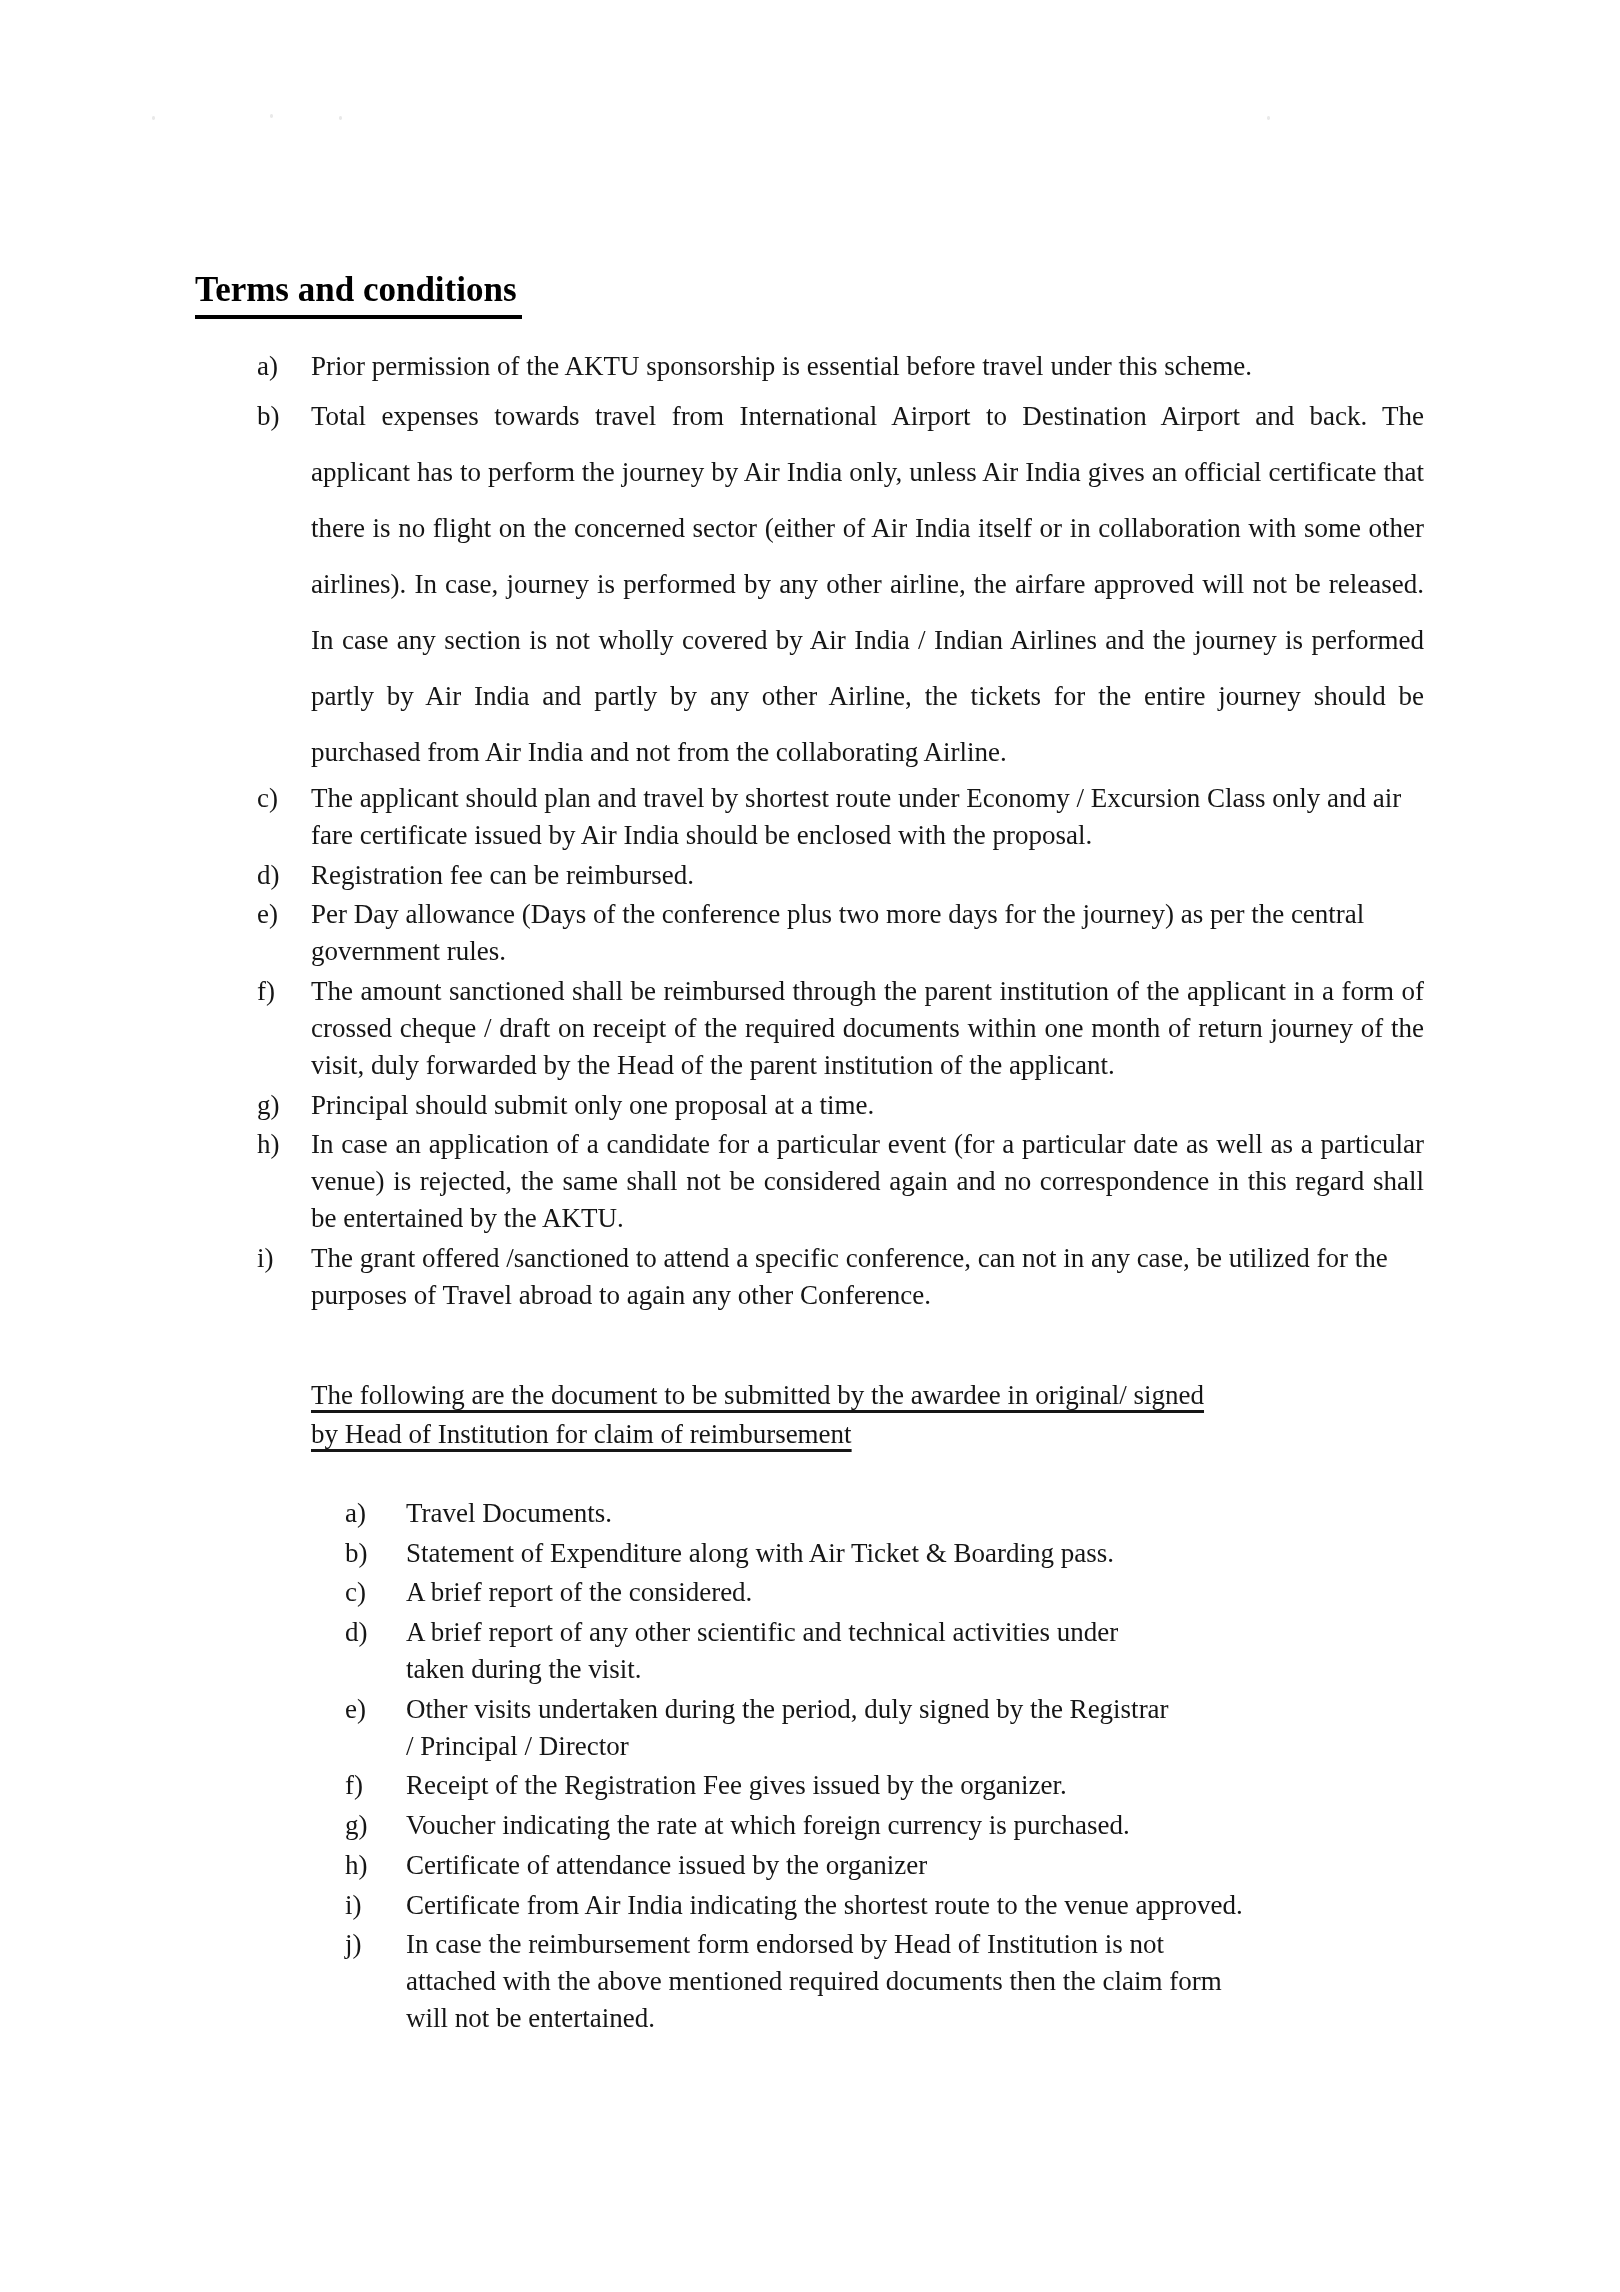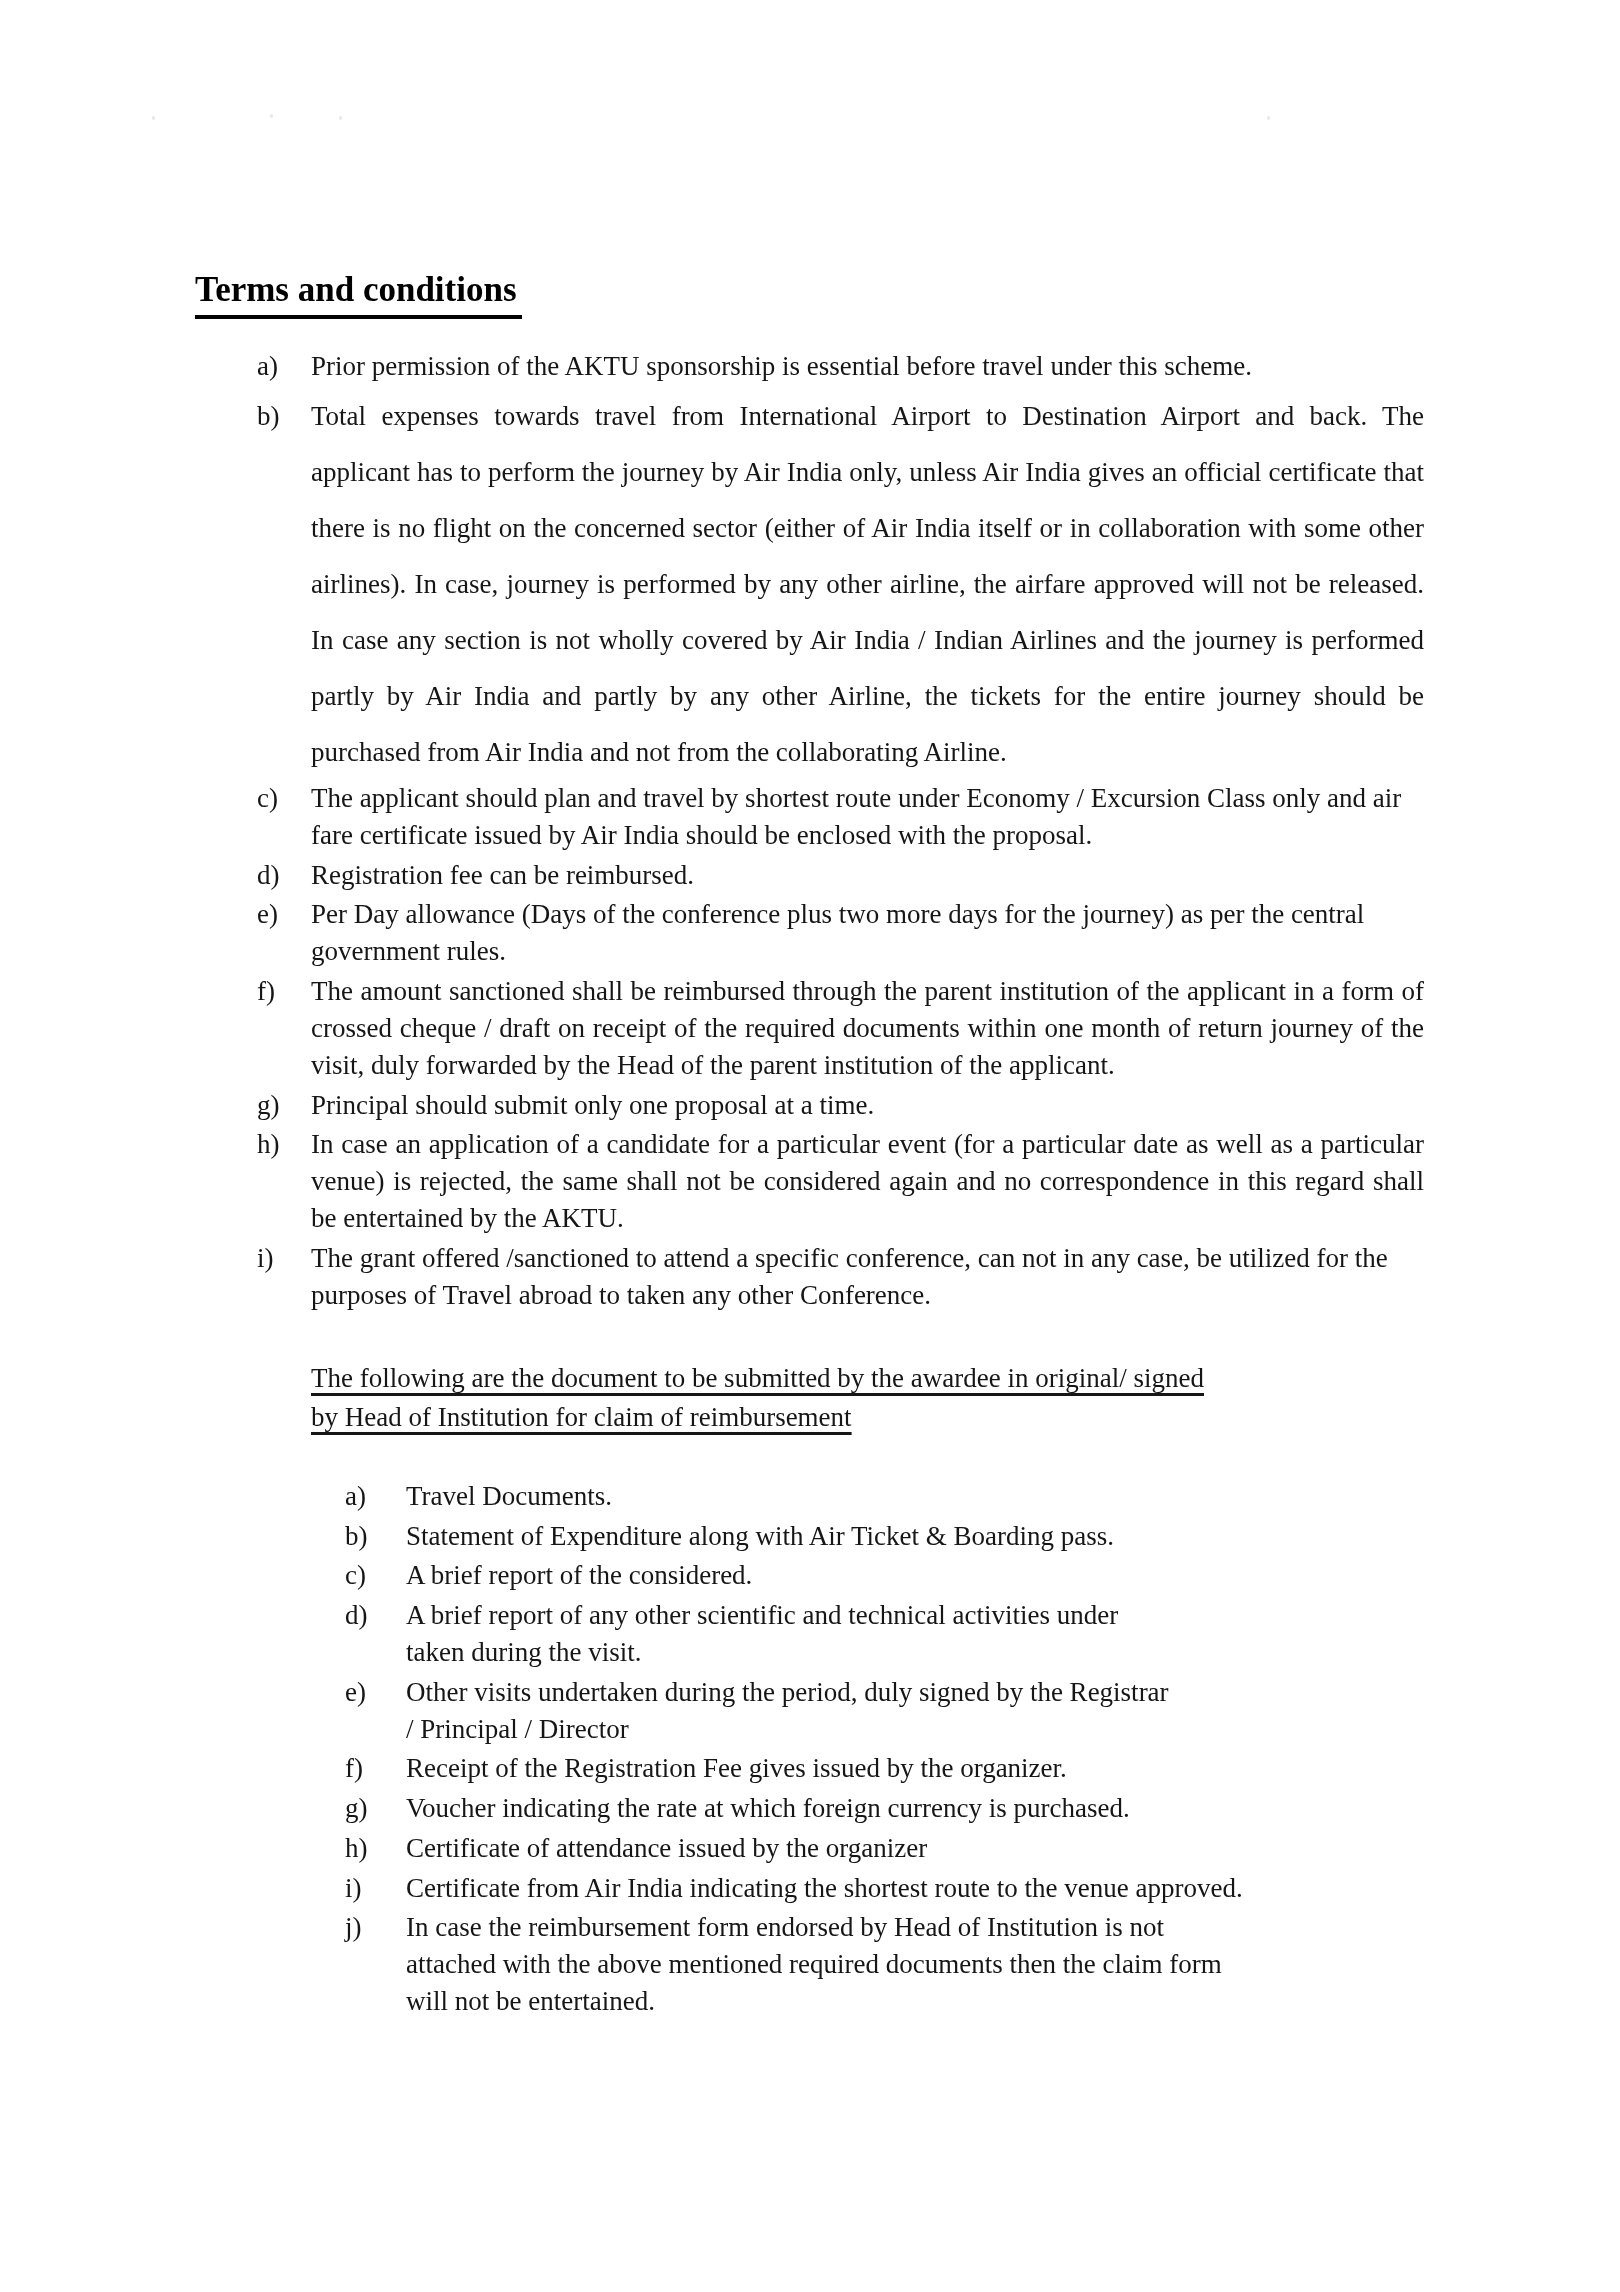--- a/index.html
+++ b/index.html
@@ -76,21 +76,21 @@
   
   .terms li.double {
     line-height: 56px;
     margin-bottom: 0;
   }
   .terms li.justify .text {
     text-align: justify;
   }
 
   .subheading {
-    margin: 45px 198px 0 311px;
+    margin: 62px 198px 0 311px;
     font-size: 27px;
     font-weight: normal;
     line-height: 39px;
     white-space: pre-line;
     text-decoration: underline;
     text-decoration-thickness: 2.7px;
     text-underline-offset: 6.3px;
     color: #161616;
   }
 </style>
@@ -134,21 +134,21 @@
       <li class="list-item">
     <span class="marker">g)</span>
     <span class="text">Principal should submit only one proposal at a time.</span>
   </li>
       <li class="list-item justify">
     <span class="marker">h)</span>
     <span class="text">In case an application of a candidate for a particular event (for a particular date as well as a particular venue) is rejected, the same shall not be considered again and no correspondence in this regard shall be entertained by the AKTU.</span>
   </li>
       <li class="list-item">
     <span class="marker">i)</span>
-    <span class="text">The grant offered /sanctioned to attend a specific conference, can not in any case, be utilized for the purposes of Travel abroad to taken any other Conference.</span>
+    <span class="text">The grant offered /sanctioned to attend a specific conference, can not in any case, be utilized for the purposes of Travel abroad to again any other Conference.</span>
   </li>
     </ol>
 
   <h2 class="subheading">The following are the document to be submitted by the awardee in original/ signed
 by Head of Institution for claim of reimbursement</h2>
 
   <ol class="list docs">
       <li class="list-item">
     <span class="marker">a)</span>
     <span class="text">Travel Documents.</span>

